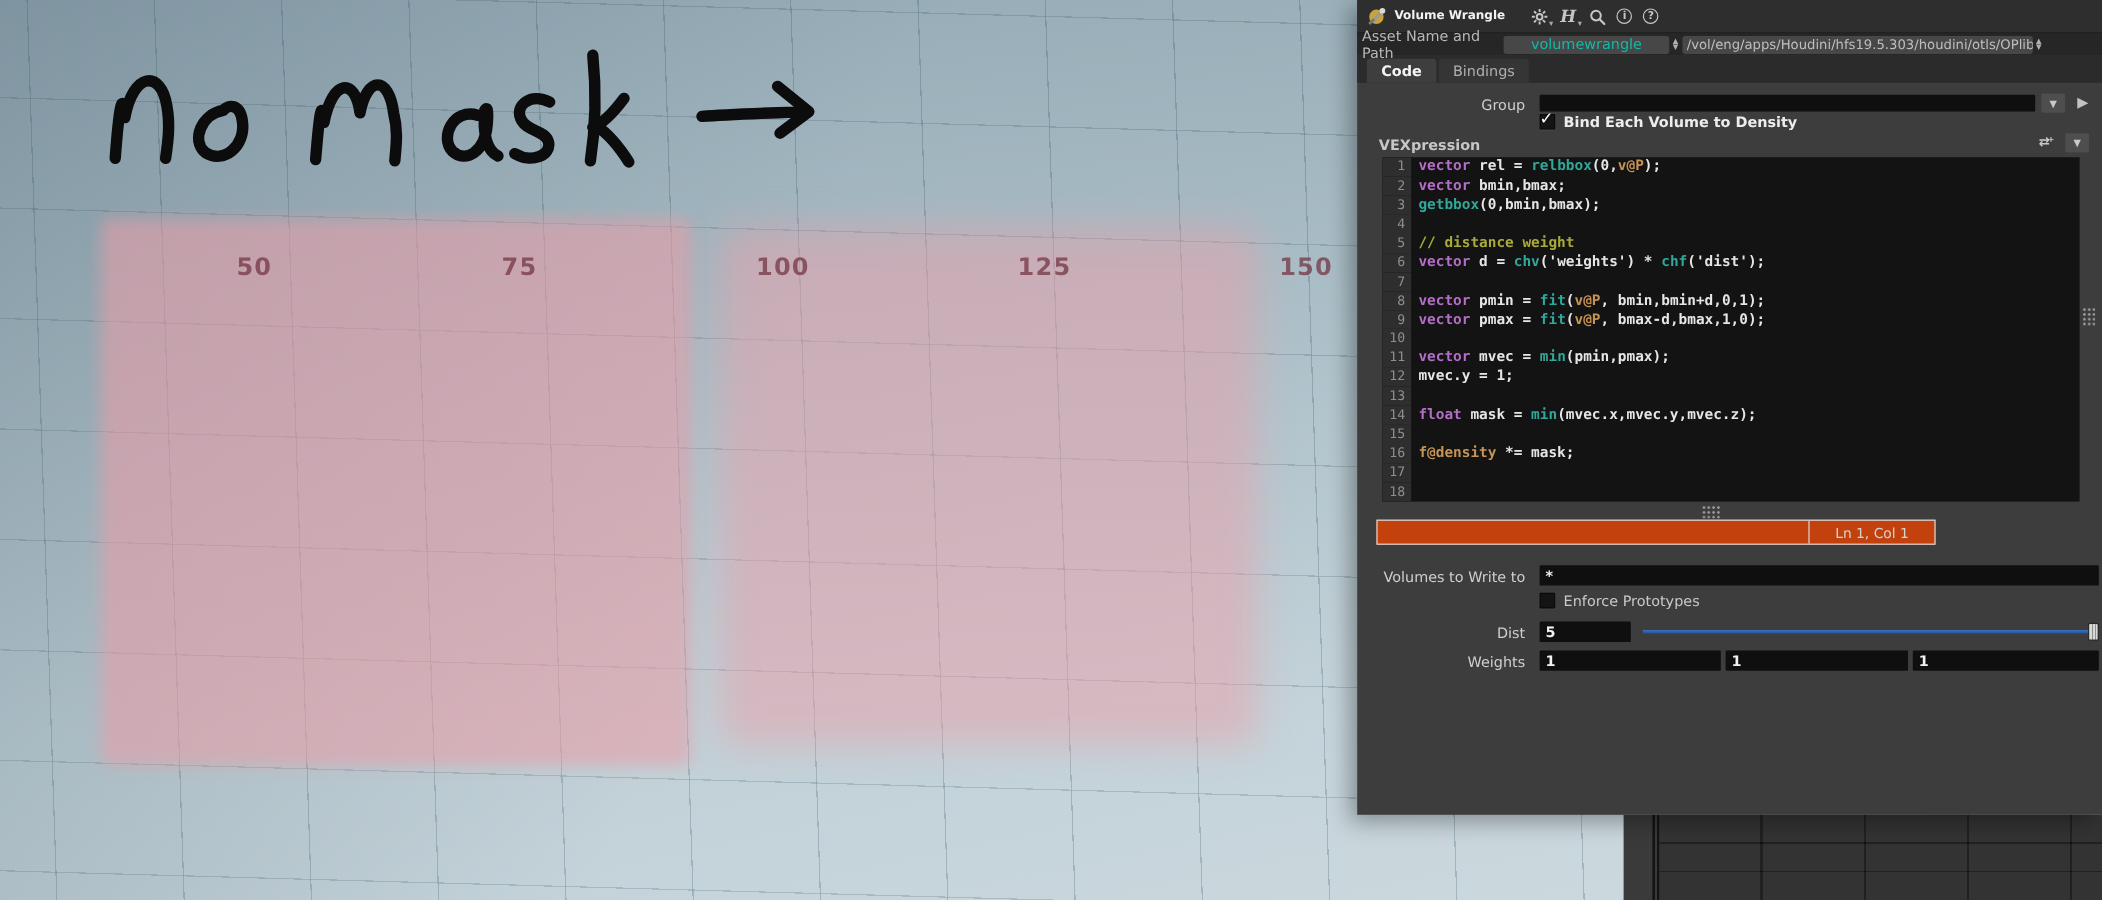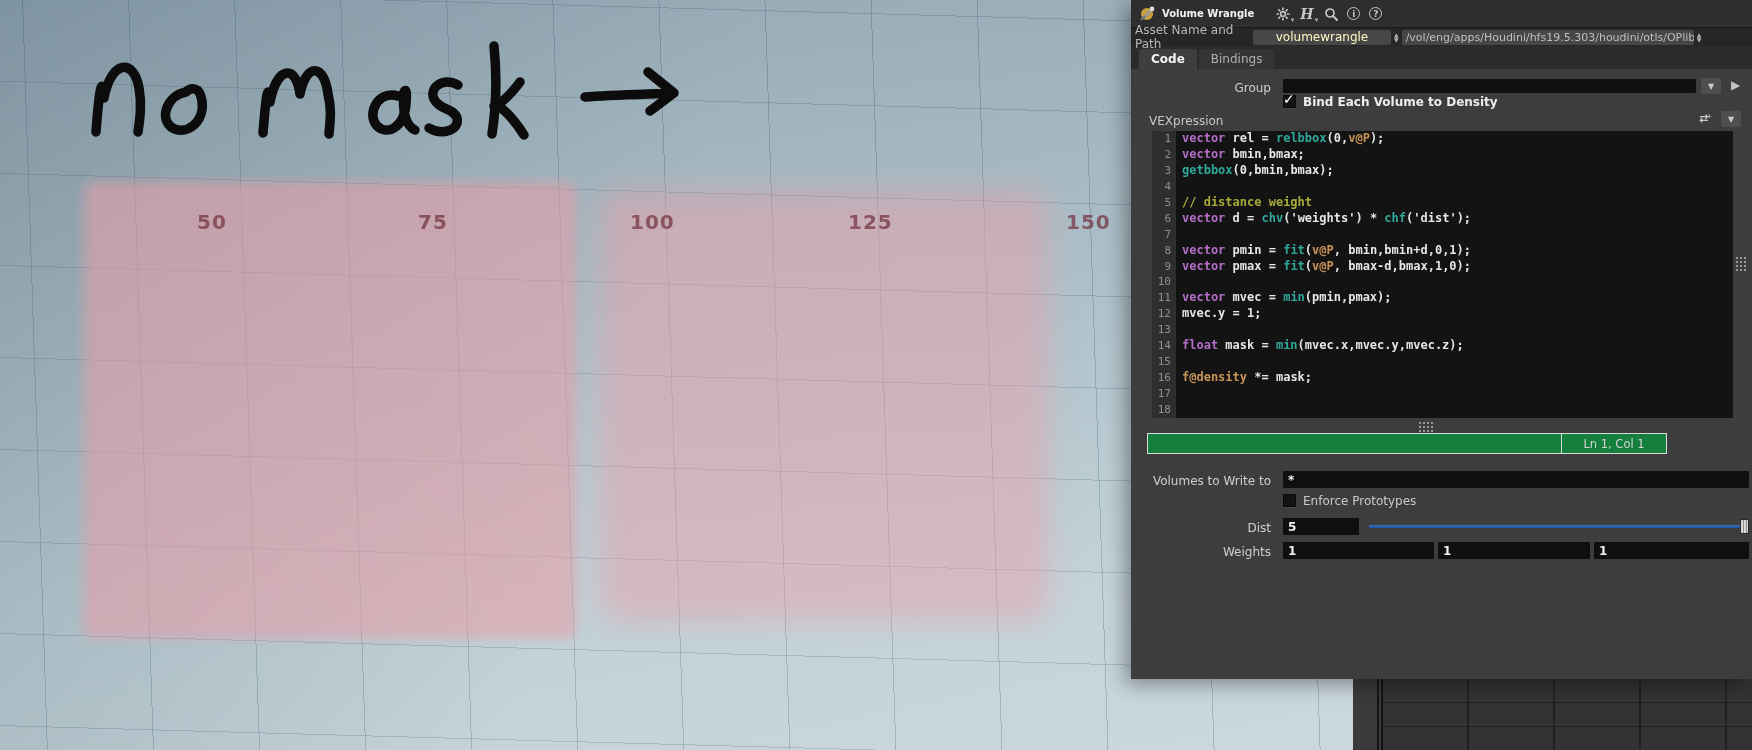--- a/index.html
+++ b/index.html
@@ -32,21 +32,21 @@
     display:flex;align-items:center;padding-left:7px;box-sizing:border-box;}
   .tb-icons{display:flex;align-items:center;gap:9px;margin-left:11px;color:#c6c6c6;}
   .tb-icon{position:relative;width:15px;height:15px;display:flex;align-items:center;justify-content:center;}
   .tb-caret{position:absolute;right:-4px;bottom:-3px;font-size:7px;color:#a8a8a8;}
   .houdini-h{font-family:"DejaVu Serif","Liberation Serif",serif;font-style:italic;font-weight:bold;font-size:14px;color:#c6c6c6;}
   .circ-icon{width:13px;height:13px;border:1.3px solid #c6c6c6;border-radius:50%;
     display:flex;align-items:center;justify-content:center;font-size:9px;font-weight:bold;color:#c6c6c6;box-sizing:border-box;}
   .asset-row{height:18px;background:#262626;display:flex;align-items:center;}
   .asset-label{margin-left:4px;width:116px;color:#b8b8b8;font-size:12px;}
   .asset-dd{width:138px;height:15px;background:#474747;border-radius:2px;margin-left:2px;
-    display:flex;align-items:center;justify-content:center;color:#fef9c3;}
+    display:flex;align-items:center;justify-content:center;color:#14b8a6;}
   .spinner{display:flex;flex-direction:column;justify-content:center;margin:0 3px;color:#b0b0b0;}
   .spinner span{font-size:6px;line-height:5px;}
   .asset-path{width:292px;height:15px;background:#474747;border-radius:2px;color:#bfbfbf;
     font-size:11px;display:flex;align-items:center;padding:0 4px;box-sizing:border-box;
     white-space:nowrap;overflow:hidden;}
   .tabs{height:23px;background:#2b2b2b;display:flex;align-items:flex-end;padding-left:8px;}
   .tab{height:20px;padding:0 12px;display:flex;align-items:center;border-radius:3px 3px 0 0;margin-right:2px;}
   .tab.active{background:#3e3e3e;color:#f5f5f5;font-weight:bold;}
   .tab.inactive{background:#353535;color:#b0b0b0;}
   .plabel{position:absolute;left:0;width:140px;text-align:right;color:#cfcfcf;}
@@ -65,22 +65,22 @@
   .editor{position:absolute;left:21px;top:131px;width:581px;height:287px;background:#131313;
     font-family:"DejaVu Sans Mono","Liberation Mono",monospace;overflow:hidden;}
   .code-line{display:flex;height:15.94px;line-height:15.94px;}
   .ln{width:24px;flex:0 0 24px;background:#2e2e2e;color:#8f8f8f;text-align:right;
     padding-right:5px;font-size:11px;box-sizing:border-box;}
   .code-text{flex:1;padding-left:6px;font-size:12px;font-weight:bold;white-space:pre;color:#e6e6e6;}
   .tok-kw{color:#b46ec8;} .tok-fn{color:#30a89a;} .tok-at{color:#c79455;}
   .tok-st{color:#e5e5e5;} .tok-cm{color:#a9ab39;} .tok-pl{color:#e6e6e6;}
   .grip{position:absolute;background-image:radial-gradient(#9a9a9a 1px, transparent 1.2px);
     background-size:4px 4px;}
-  .statusbar{position:absolute;left:16px;top:433px;width:520px;height:21px;
-    border:1px solid #d9d9d9;display:flex;background:#15803d;box-sizing:border-box;}
+  .statusbar{position:absolute;left:16px;top:433px;width:466px;height:21px;
+    border:1px solid #d9d9d9;display:flex;background:#c2410c;box-sizing:border-box;}
   .status-left{flex:1;}
   .status-right{width:104px;border-left:1px solid #d9d9d9;display:flex;align-items:center;
     justify-content:center;color:#d4d4d4;font-size:11.5px;}
   .slider-track{position:absolute;height:3px;background:linear-gradient(180deg,#3a74c2,#1f4f93);}
   .slider-handle{position:absolute;width:7px;height:13px;border-radius:1px;
     background:repeating-linear-gradient(90deg,#d8d8d8 0 2px,#8f8f8f 2px 3px);box-shadow:0 0 0 1px #2a2a2a;}
   .vex-ex-icon{position:absolute;color:#c9c9c9;font-size:11px;letter-spacing:-2px;font-weight:bold;}
   
   .pane-divider{position:absolute;left:1353px;top:679px;width:30px;height:71px;background:#3a3a3a;}
   .pane-divider::after{content:"";position:absolute;right:0;top:0;bottom:0;width:6px;
@@ -181,21 +181,21 @@
     <div class="plabel" style="top:81px;">Group</div>
     <div class="field" style="left:152px;top:79px;width:413px;height:14px;"></div>
     <div class="dd-btn" style="left:570px;top:78px;">▼</div>
     <span class="jump-arrow" style="left:600px;top:78px;">▶</span>
 
     <div class="checkbox" style="left:152px;top:95px;">
       <span class="check">✓</span>
     </div>
     <div class="bold-label" style="left:172px;top:95px;">Bind Each Volume to Density</div>
 
-    <div class="soft-label" style="left:18px;top:114px;color:#c6c6c6;">VEXpression</div>
+    <div class="soft-label" style="left:18px;top:114px;color:#c6c6c6;font-weight:bold;">VEXpression</div>
     <span class="vex-ex-icon" style="left:568px;top:112px;">⇄⁺</span>
     <div class="dd-btn" style="left:590px;top:111px;">▼</div>
 
     <div class="editor" id="code-lines">
         <div class="code-line">
           <span class="ln">1</span>
           <span class="code-text"><span class="tok-kw">vector</span><span class="tok-pl"> rel = </span><span class="tok-fn">relbbox</span><span class="tok-pl">(0,</span><span class="tok-at">v@P</span><span class="tok-pl">);</span></span>
         </div>
         <div class="code-line">
           <span class="ln">2</span>

